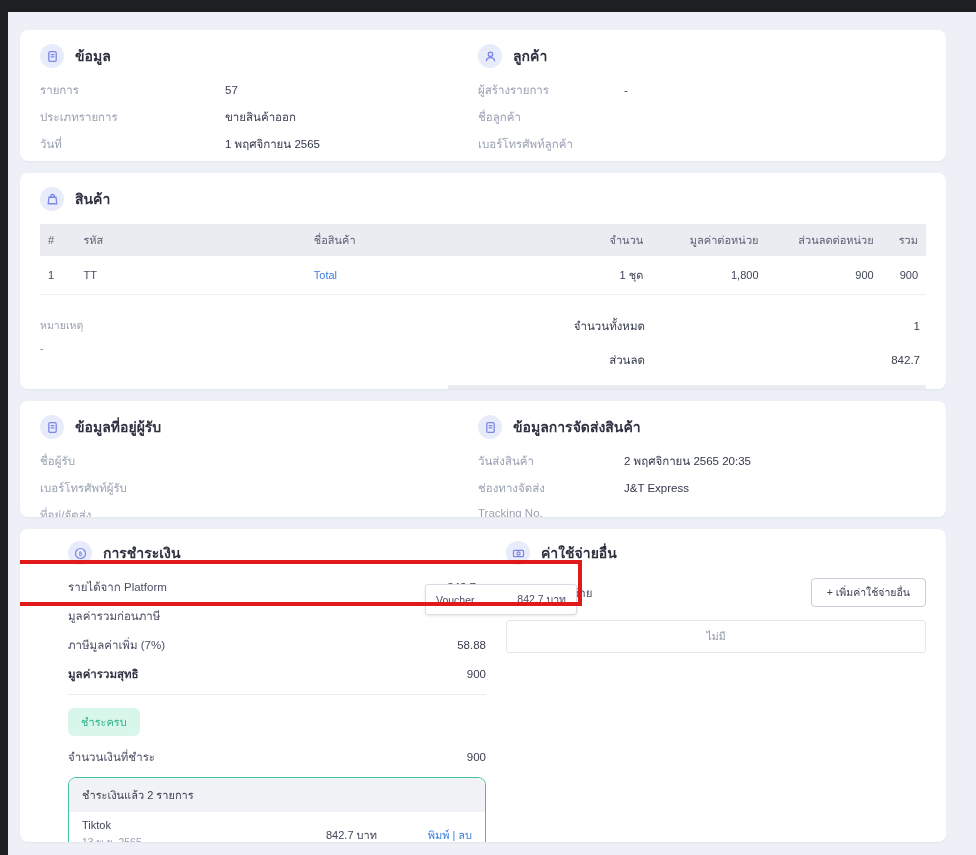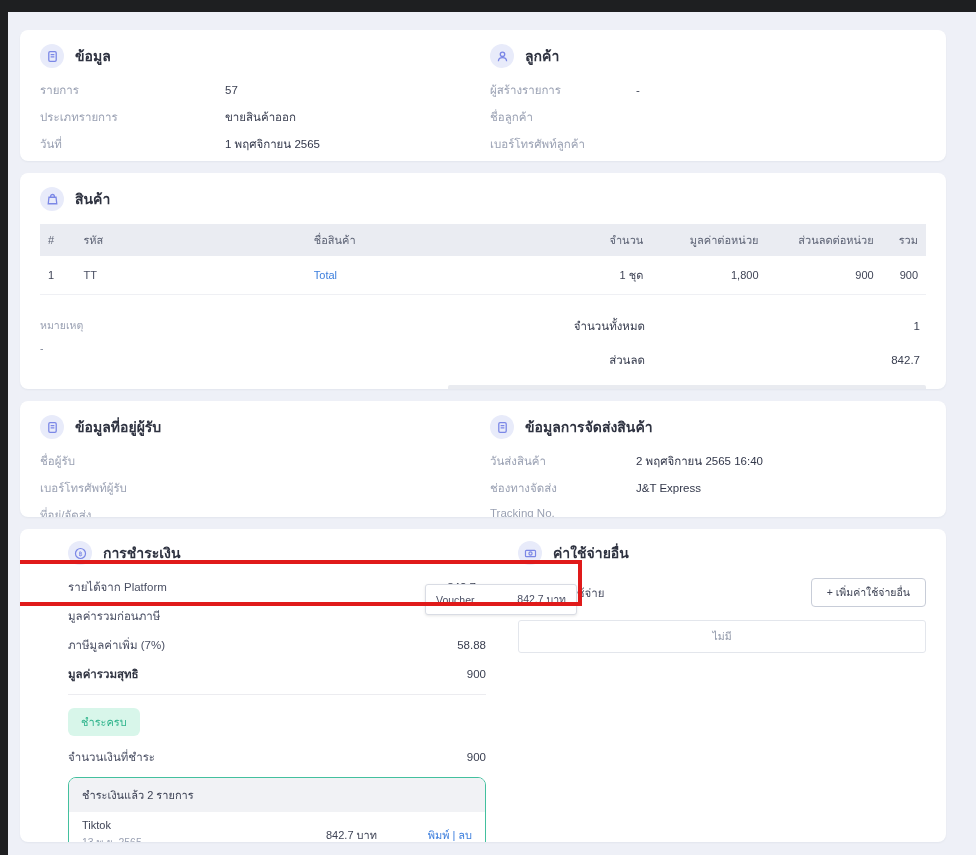--- a/index.html
+++ b/index.html
@@ -15,21 +15,21 @@
   .frame-left { position:absolute; top:0; left:0; width:8px; height:100%; background:#1e1f21; z-index:20; }
 
   .page { position:absolute; left:8px; top:12px; right:0; bottom:0; padding:18px 30px 0 12px; display:flex; flex-direction:column; gap:12px; }
 
   .card { background:#ffffff; border-radius:8px; padding:10px 20px; box-shadow:0 1px 2px rgba(25,35,65,0.05); overflow:hidden; }
   .card1 { height:131px; }
   .card2 { height:216px; }
   .card3 { height:116px; }
   .card4 { height:313px; position:relative; padding-top:8px;padding-left:48px; }
 
-  .card-grid { display:grid; grid-template-columns:418px 1fr; column-gap:32px; }
+  .card-grid { display:grid; grid-template-columns:418px 1fr; column-gap:20px; }
 
   .section-title { display:flex; align-items:center; gap:11px; margin:4px 0 13px 0; }
   .icon-circle { width:24px; height:24px; border-radius:50%; background:#e8ebfa; display:flex; align-items:center; justify-content:center; color:#7b87e6; flex-shrink:0; }
   .title-text { font-size:14px; font-weight:bold; color:#2e3240; }
 
   .field-row { display:flex; margin-bottom:9px; font-size:11.5px; min-height:14px; align-items:center; }
   .field-label { width:185px; color:#9aa1b3; flex-shrink:0; }
   .rightcol .field-label { width:146px; }
   .field-value { color:#3b4052; }
   .field-value.strong { font-weight:normal; color:#32374a; }
@@ -231,21 +231,21 @@
             <svg width="13" height="13" viewBox="0 0 14 14" fill="none" stroke="currentColor" stroke-width="1.4">
                 <rect x="3" y="1.8" width="8" height="10.5" rx="1.4"></rect>
                 <line x1="5" y1="5" x2="9" y2="5"></line>
                 <line x1="5" y1="7.5" x2="9" y2="7.5"></line>
               </svg>
           </span>
           <span class="title-text">ข้อมูลการจัดส่งสินค้า</span>
         </div>
         <div class="field-row">
           <span class="field-label">วันส่งสินค้า</span>
-          <span class="field-value strong">2 พฤศจิกายน 2565 16:40</span>
+          <span class="field-value strong">2 พฤศจิกายน 2565 20:35</span>
         </div>
         <div class="field-row">
           <span class="field-label">ช่องทางจัดส่ง</span>
           <span class="field-value strong">J&amp;T Express</span>
         </div>
         <div class="field-row">
           <span class="field-label">Tracking No.</span>
           <span class="field-value"></span>
         </div>
       </section>

